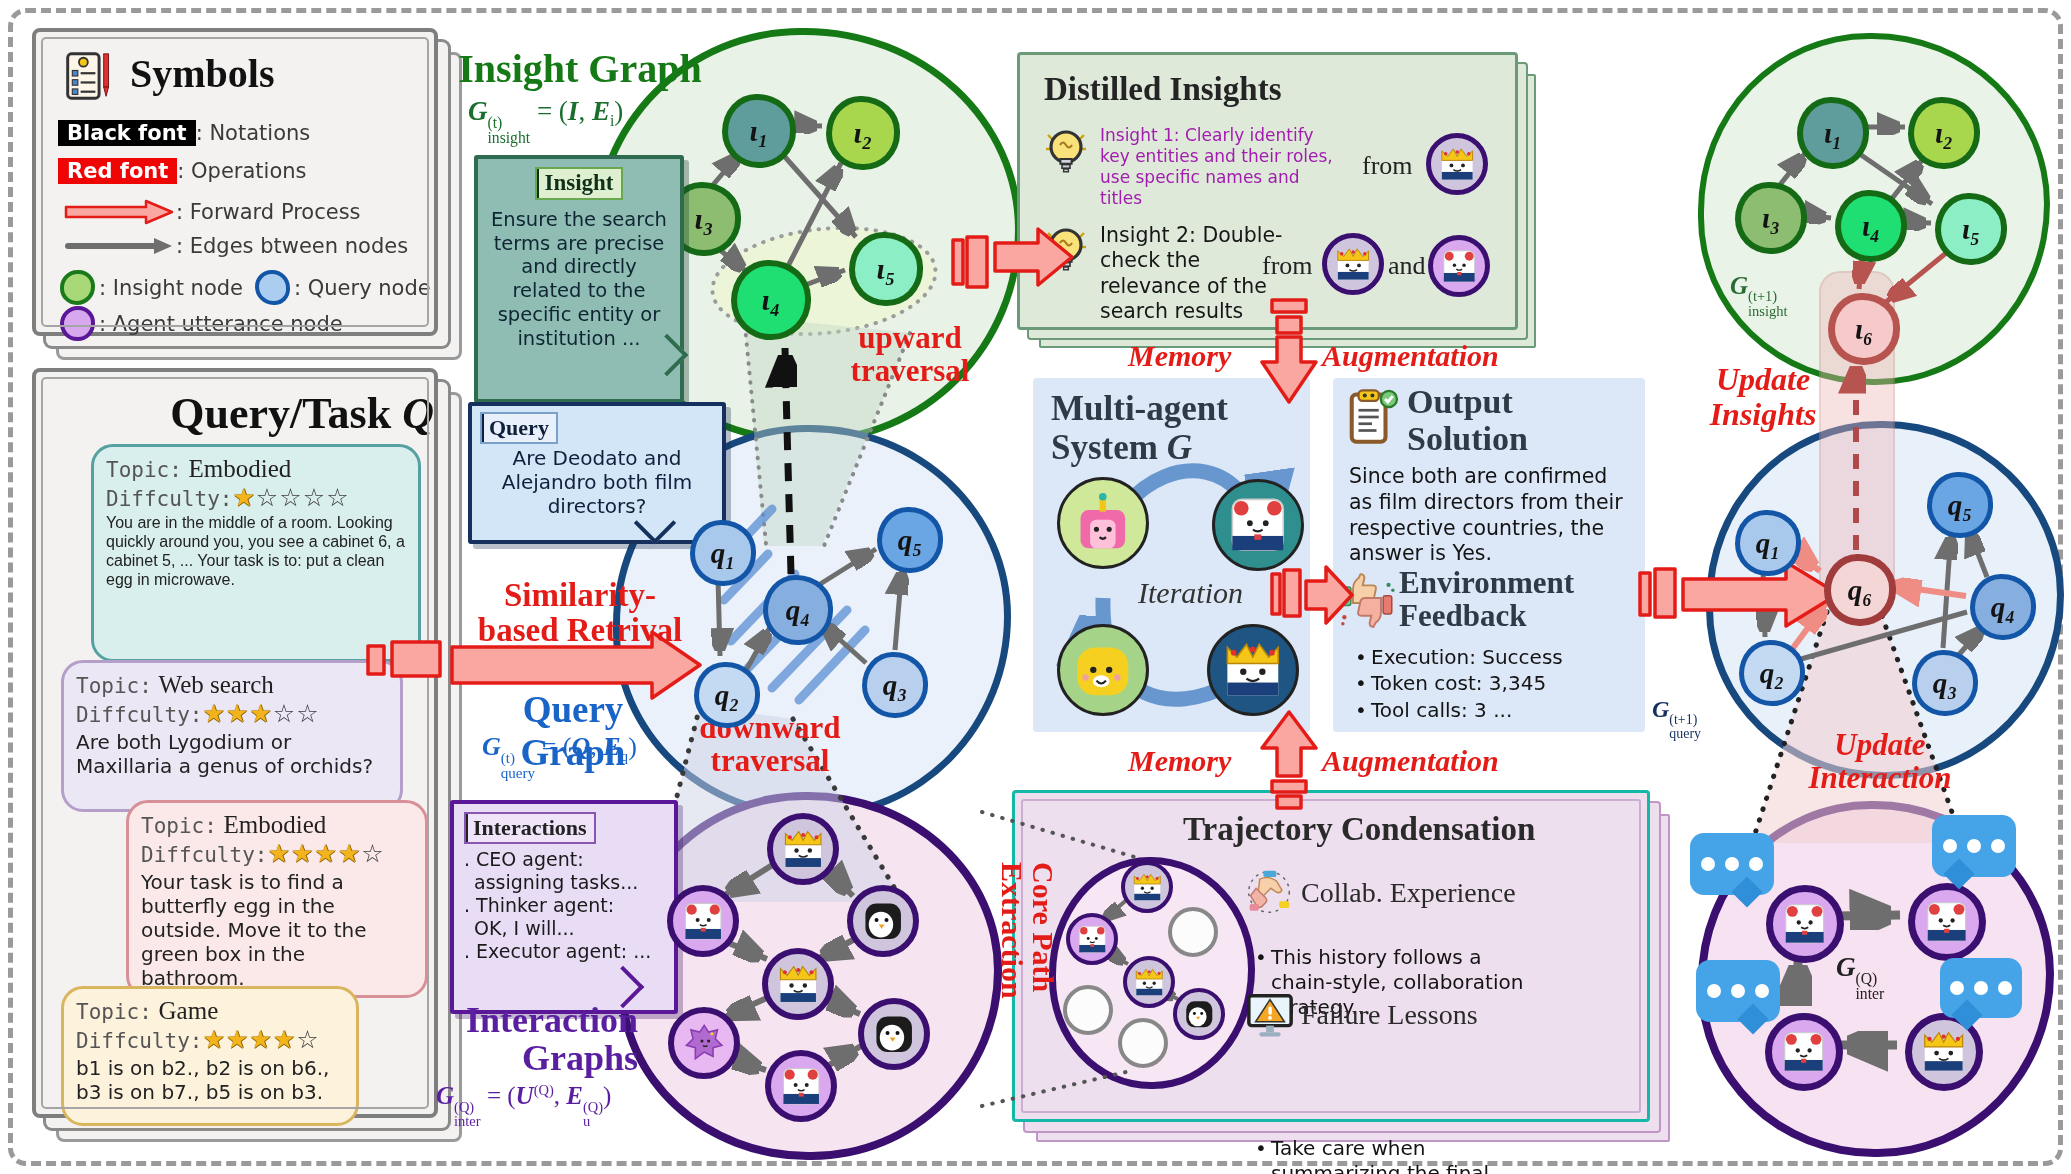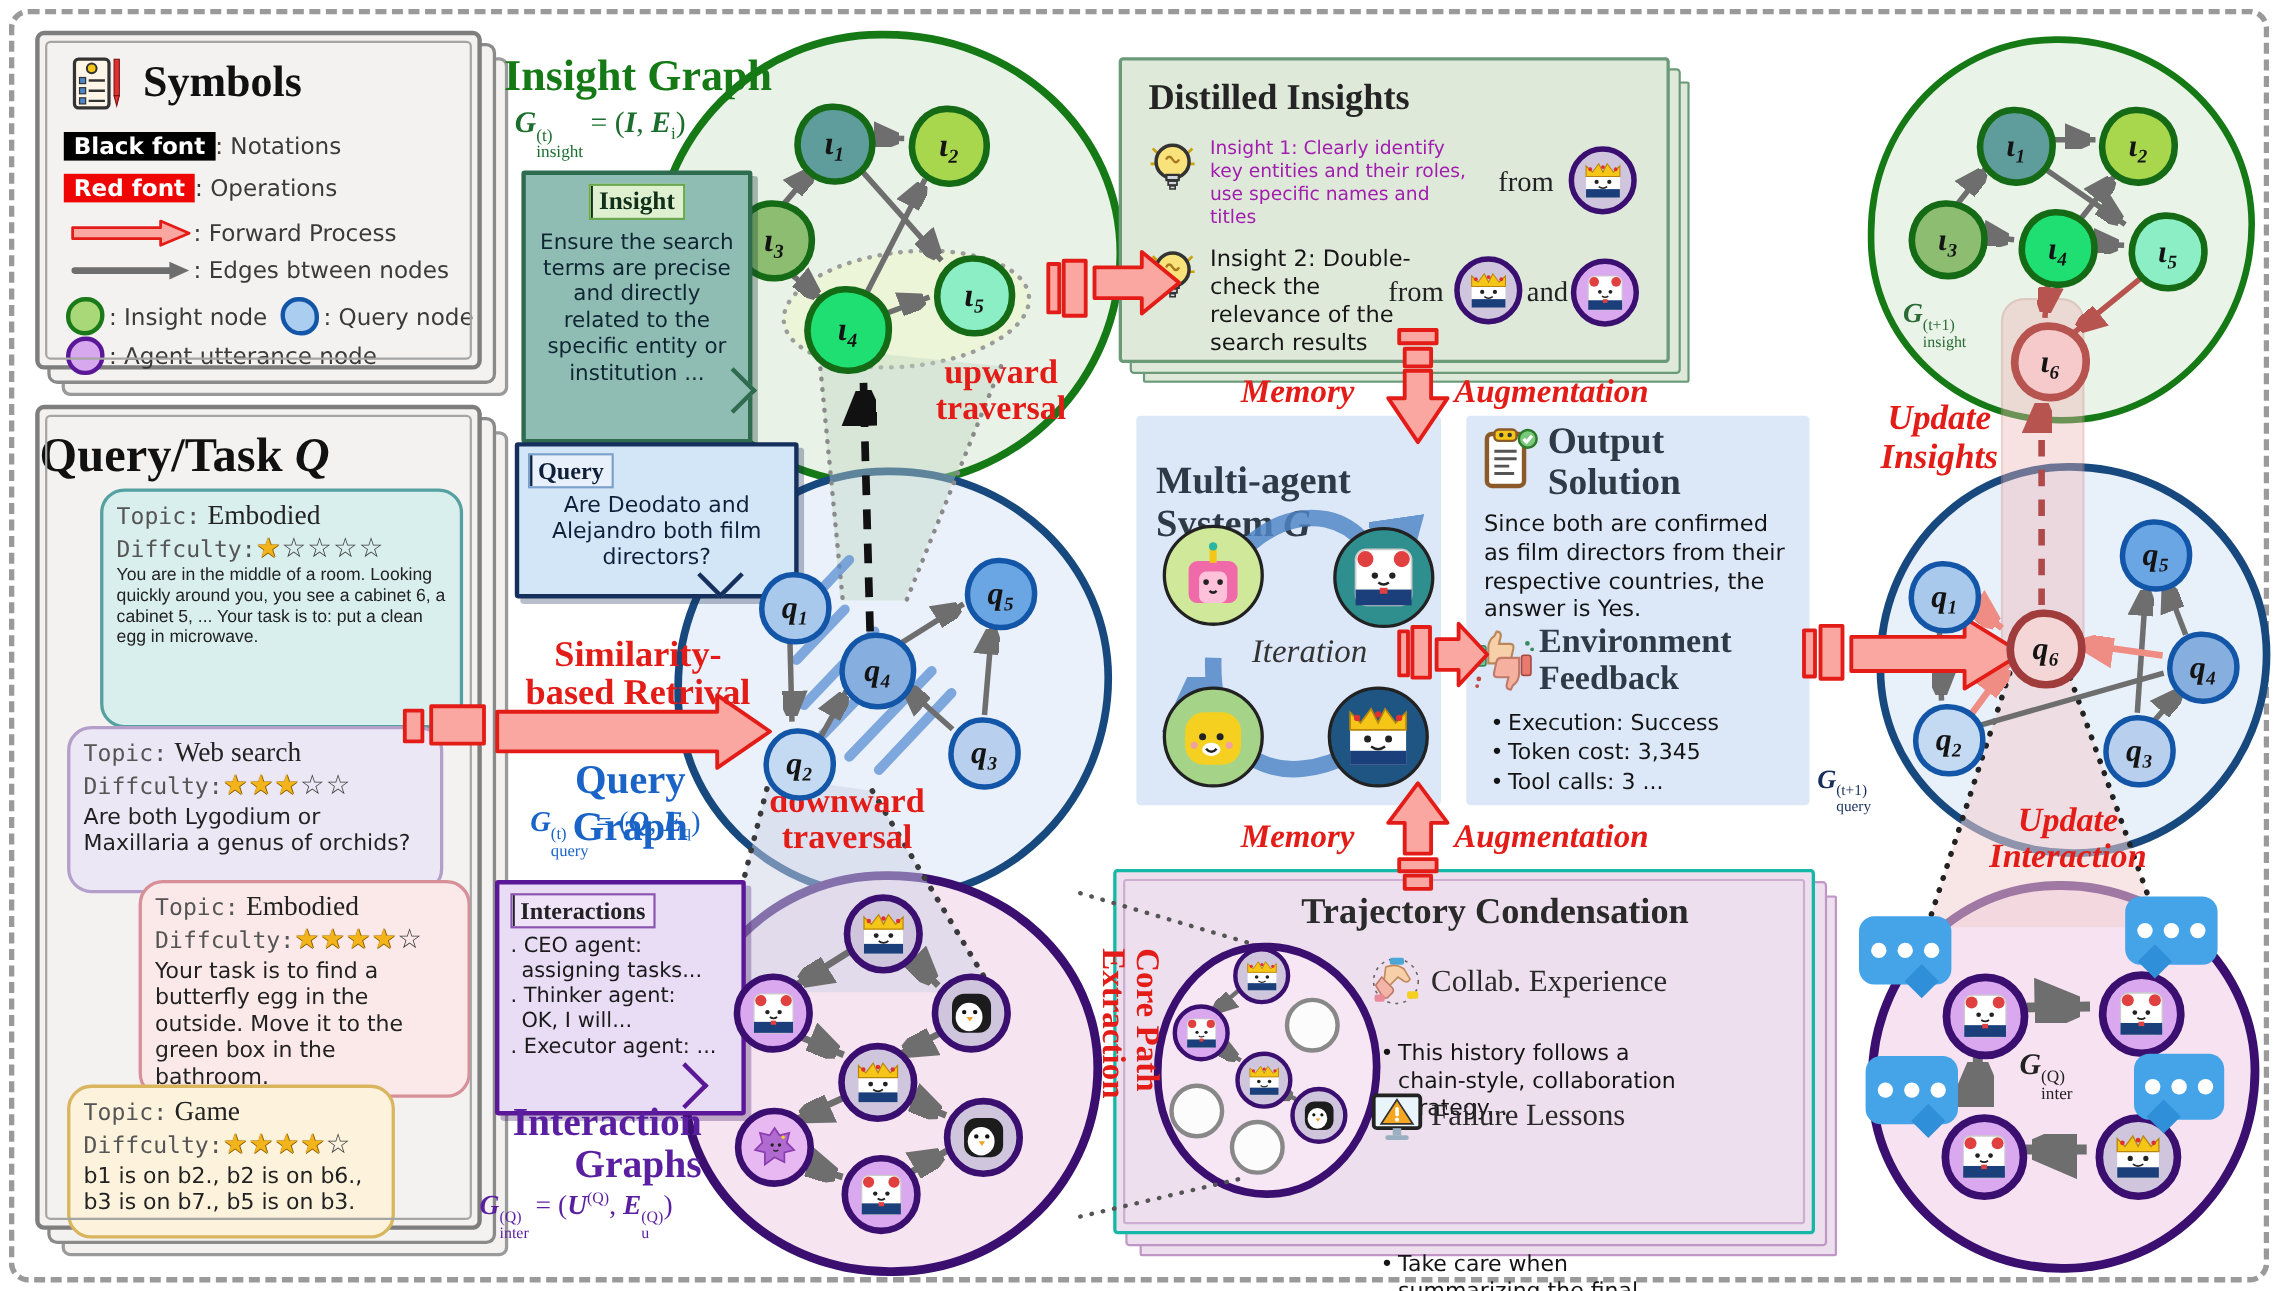--- a/index.html
+++ b/index.html
@@ -103,21 +103,21 @@
       <span style="width:27px;height:27px;border-radius:48% 52% 46% 54%;background:#aacdf0;border:4px solid #1356a8;display:inline-block;margin-left:8px;"></span>
       <span>: Query node</span>
     </div>
     <div class="abs" style="left:24px;top:274px;font-size:21px;color:#3a3a3a;display:flex;align-items:center;gap:4px;">
       <span style="width:27px;height:27px;border-radius:52% 48% 50% 50%;background:#d8a8ee;border:4px solid #5a1898;display:inline-block;"></span>
       <span>: Agent utterance node</span>
     </div>
   </div>
 
   <div class="gpanel" style="left:32px;top:368px;width:398px;height:742px;">
-    <div class="abs serif" style="left:0;top:16px;width:100%;text-align:left;font-size:44px;font-weight:bold;color:#111;">
+    <div class="abs serif" style="left:0;top:16px;width:100%;text-align:right;font-size:44px;font-weight:bold;color:#111;">
       <span>Query/Task</span> <i class="cal">Q</i>
     </div>
 
     <div class="abs" style="left:55px;top:72px;width:300px;height:196px;background:#d9efed;border:3px solid #55a0a0;border-radius:22px;padding:8px 12px;">
       <div style="font-size:21px;"><span class="mono" style="color:#555;">Topic:</span> <span class="serif" style="font-size:25px;">Embodied</span></div>
       <div style="font-size:21px;"><span class="mono" style="color:#555;">Diffculty:</span><span><span class="st on">★</span><span class="st off">☆</span><span class="st off">☆</span><span class="st off">☆</span><span class="st off">☆</span></span></div>
       <div style="font-family:'Liberation Sans',sans-serif;font-size:16px;line-height:1.18;margin-top:2px;">You are in the middle of a room. Looking quickly around you, you see a cabinet 6, a cabinet 5, ... Your task is to: put a clean egg in microwave.</div>
     </div>
 
     <div class="abs" style="left:25px;top:288px;width:312px;height:130px;background:#ece7f4;border:3px solid #b39fca;border-radius:22px;padding:8px 12px;">
@@ -217,21 +217,21 @@
           <rect x="2" y="13.5" width="16" height="4.5" fill="#1a3f7a"></rect>
           <circle cx="7.5" cy="9.5" r="0.9" fill="#222"></circle>
           <circle cx="12.5" cy="9.5" r="0.9" fill="#222"></circle>
           <path d="M8.5 11.5 Q10 12.6 11.5 11.5" stroke="#222" stroke-width="0.7" fill="none"></path>
           <rect x="8.9" y="13" width="2.2" height="1.7" fill="#e04040"></rect>
         </svg>
       </div>
   </div>
 
   <div class="bluepanel" style="left:1033px;top:378px;width:277px;height:354px;">
-    <div class="abs serif" style="left:18px;top:12px;font-size:35px;font-weight:bold;color:#2e3a46;line-height:1.1;margin-top:28px;">
+    <div class="abs serif" style="left:18px;top:12px;font-size:35px;font-weight:bold;color:#2e3a46;line-height:1.1;">
       <span>Multi-agent</span><br>
       <span>System </span><i class="cal">G</i>
     </div>
   </div>
   <div class="bluepanel" style="left:1333px;top:378px;width:312px;height:354px;">
     <div class="abs" style="left:12px;top:8px;width:54px;height:62px;">
       <svg viewBox="0 0 24 26" width="54" height="62">
           <rect x="3" y="3" width="15" height="21" rx="2" fill="#fff" stroke="#8a5a2a" stroke-width="1.8"></rect>
           <rect x="6" y="1.2" width="9" height="4.6" rx="1.8" fill="#f5c518" stroke="#8a5a2a" stroke-width="1"></rect>
           <circle cx="8.8" cy="3.4" r=".9" fill="#333"></circle>

